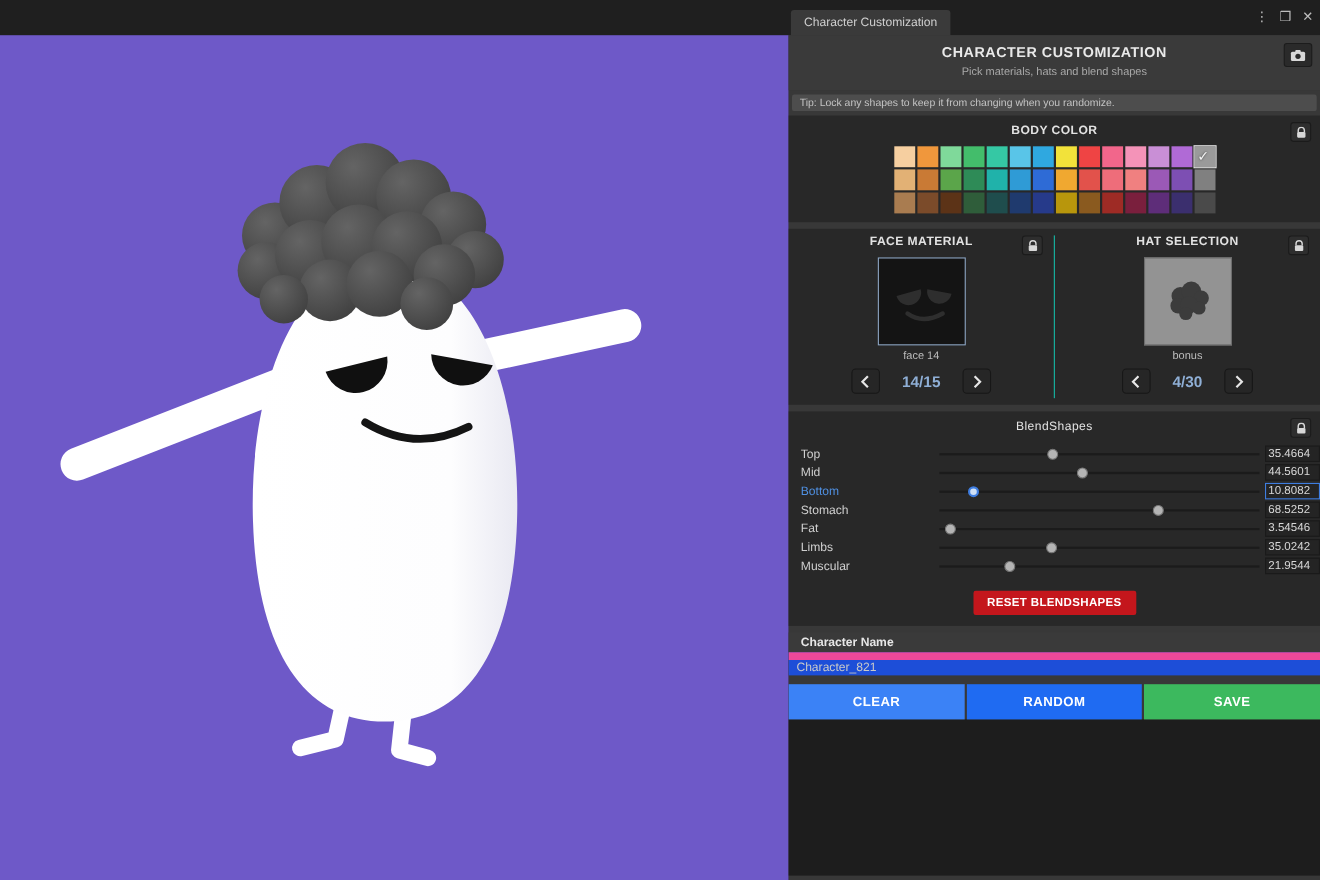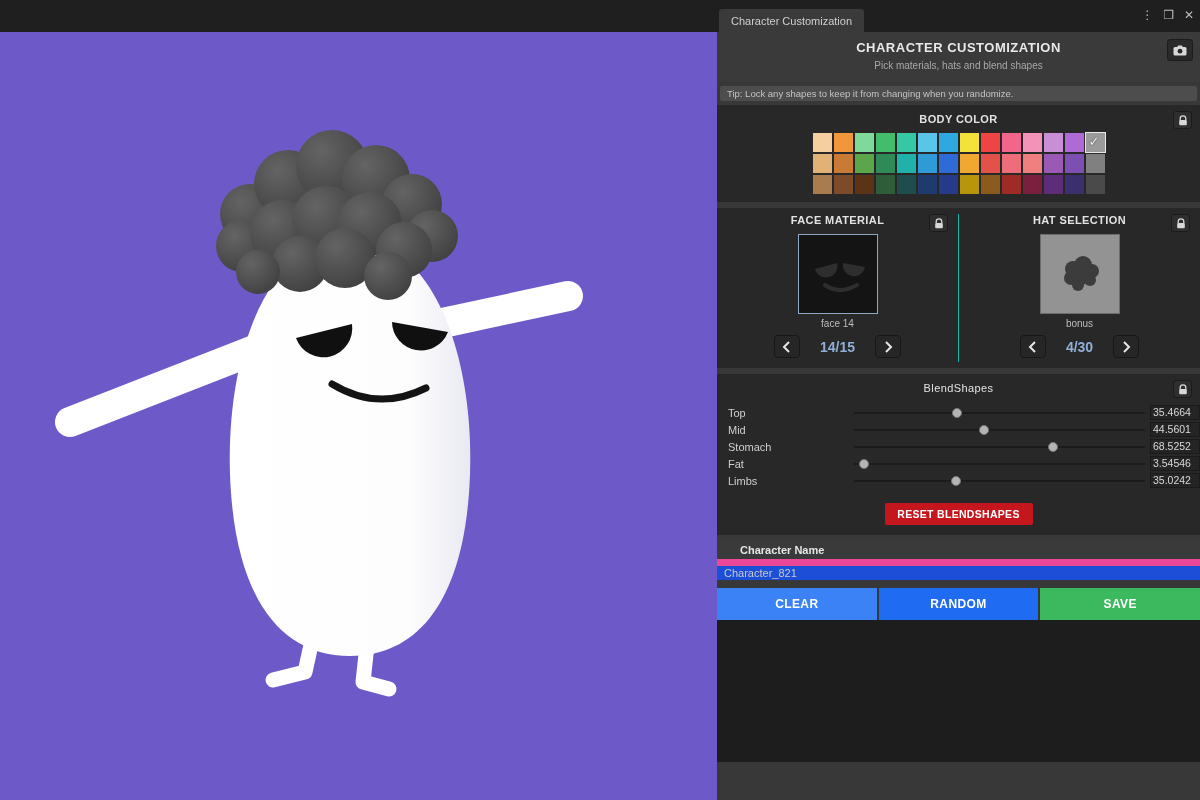--- a/index.html
+++ b/index.html
@@ -74,21 +74,21 @@
   .bs-row.sel .bs-knob { border:2px solid #3e7de0; background:#cfe0f5; }
   .bs-value { width:50px; height:15px; background:#242424; border:1px solid #1a1a1a;
               font-size:10.5px; color:#d8d8d8; overflow:hidden; white-space:nowrap;
               padding-left:2px; line-height:13px; }
   .bs-row.sel .bs-value { border:1px solid #3e7de0; }
   .reset-btn { display:block; margin:14px auto 0 auto; width:148px; height:22px; background:#c4161c;
                border:none; border-radius:2px; color:#fff; font-size:10.5px; font-weight:bold;
                letter-spacing:.3px; cursor:pointer; font-family:"Liberation Sans",sans-serif; }
 
   
-  .name-strip { height:18px; background:#3a3a3a; display:flex; align-items:center; padding-left:23px; }
+  .name-strip { height:18px; background:#3a3a3a; display:flex; align-items:center; padding-left:11px; }
   .name-label { font-size:11px; font-weight:bold; color:#e6e6e6; }
   .name-input { width:100%; height:21px; background:#1d4ed8; border:none; border-top:7px solid #ec4899;
                 color:#c9c9c9; font-size:11px; padding-left:7px; font-family:"Liberation Sans",sans-serif; }
   .actions { display:flex; gap:2px; margin-top:7px; }
   .actions button { flex:1; height:32px; border:none; color:#fff; font-size:12px; font-weight:bold;
                     letter-spacing:.4px; cursor:pointer; font-family:"Liberation Sans",sans-serif; }
   .btn-clear { background:#3b82f6; }
   .btn-random { background:#1f6bf2; }
   .btn-save { background:#3cb95e; }
   .footer { background:#1d1d1d; height:142px; }
@@ -325,20 +325,28 @@
             <div class="bs-value">35.4664</div>
           </div>
           <div class="bs-row">
             <span class="bs-label">Mid</span>
             <div class="bs-slider">
               <div class="bs-track"></div>
               <div class="bs-knob" style="left: 44.5601%;"></div>
             </div>
             <div class="bs-value">44.5601</div>
           </div>
+          <div class="bs-row sel">
+            <span class="bs-label">Bottom</span>
+            <div class="bs-slider">
+              <div class="bs-track"></div>
+              <div class="bs-knob" style="left: 10.8082%;"></div>
+            </div>
+            <div class="bs-value">10.8082</div>
+          </div>
           <div class="bs-row">
             <span class="bs-label">Stomach</span>
             <div class="bs-slider">
               <div class="bs-track"></div>
               <div class="bs-knob" style="left: 68.5252%;"></div>
             </div>
             <div class="bs-value">68.5252</div>
           </div>
           <div class="bs-row">
             <span class="bs-label">Fat</span>
@@ -348,20 +356,28 @@
             </div>
             <div class="bs-value">3.54546</div>
           </div>
           <div class="bs-row">
             <span class="bs-label">Limbs</span>
             <div class="bs-slider">
               <div class="bs-track"></div>
               <div class="bs-knob" style="left: 35.0242%;"></div>
             </div>
             <div class="bs-value">35.0242</div>
+          </div>
+          <div class="bs-row">
+            <span class="bs-label">Muscular</span>
+            <div class="bs-slider">
+              <div class="bs-track"></div>
+              <div class="bs-knob" style="left: 21.9544%;"></div>
+            </div>
+            <div class="bs-value">21.9544</div>
           </div>
         </div>
       <button class="reset-btn">RESET BLENDSHAPES</button>
     </div>
 
     
     <div class="name-strip">
       <span class="name-label">Character Name</span>
     </div>
     <input class="name-input" type="text" value="Character_821" style="">

